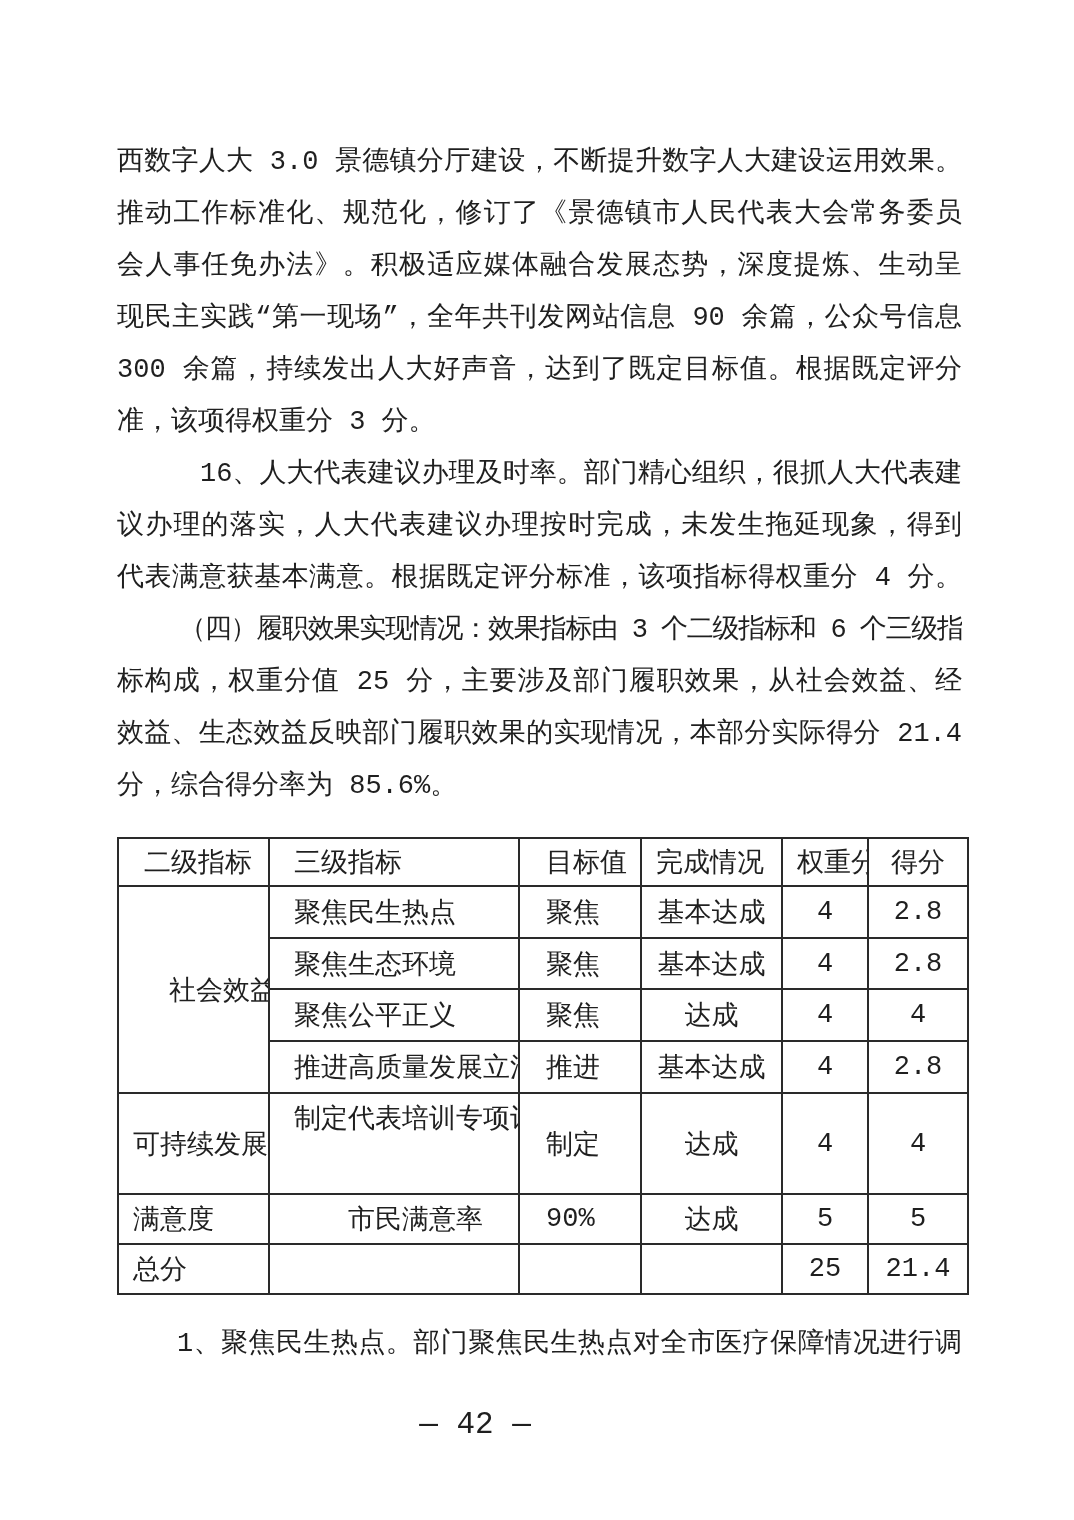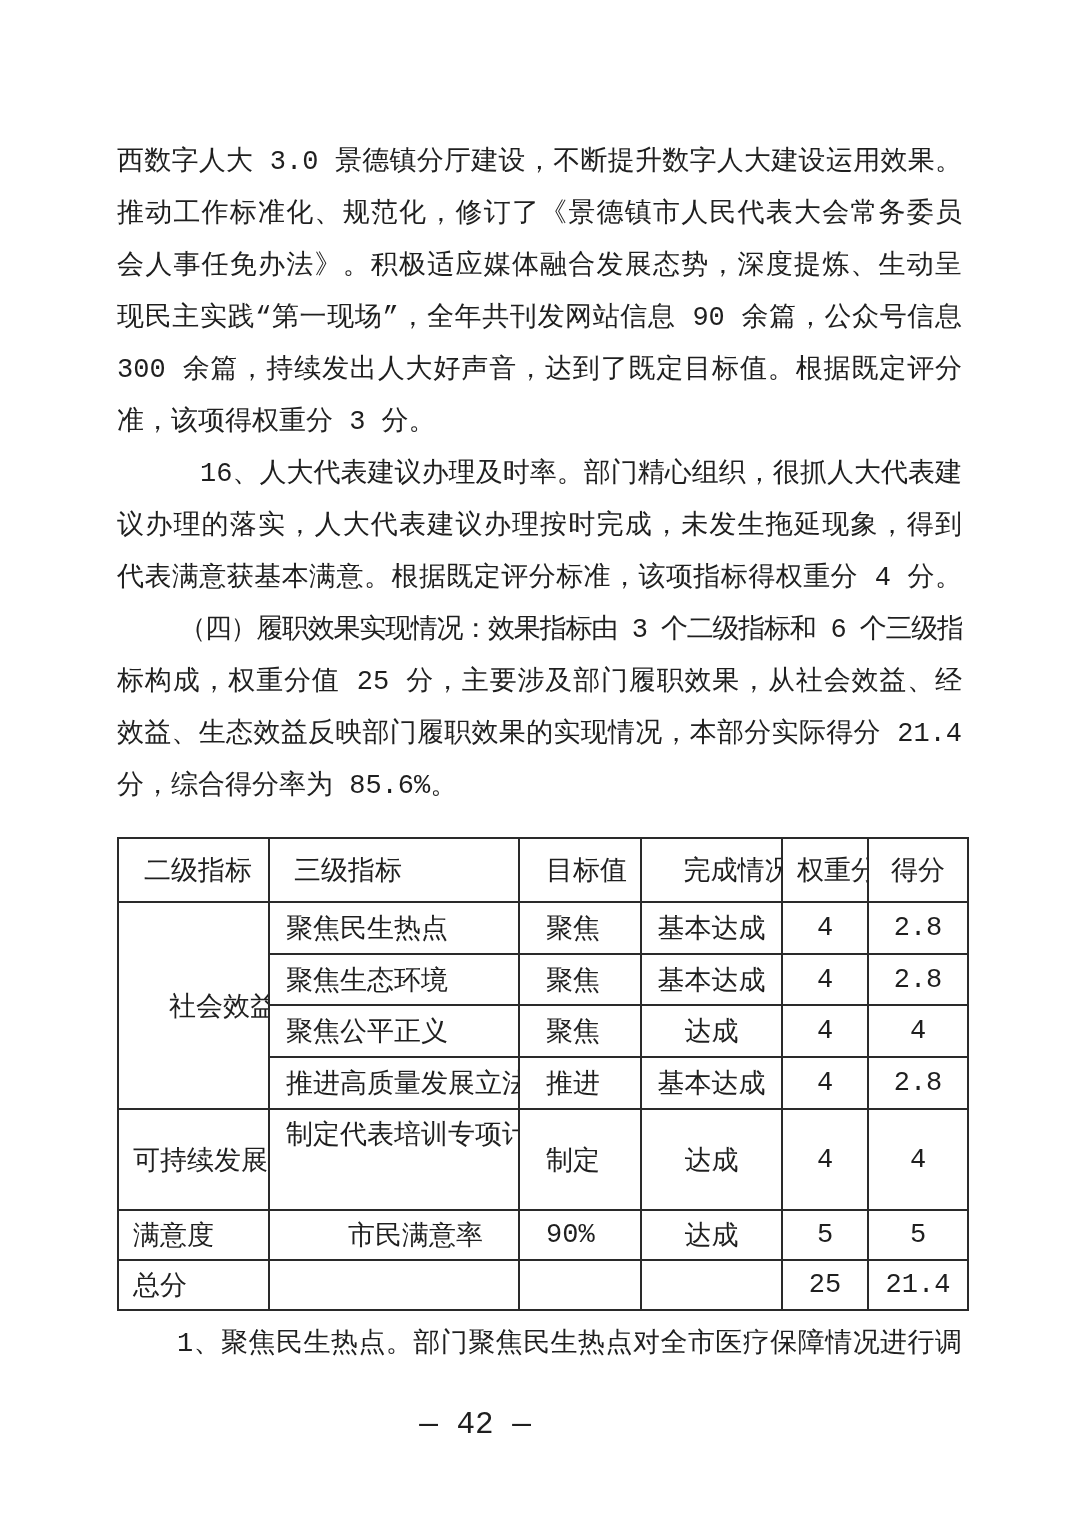--- a/index.html
+++ b/index.html
@@ -51,26 +51,26 @@
     overflow:hidden;
   }
   .clip {
     width:100%;
     white-space:nowrap;
     overflow:hidden;
   }
   th.h1 .clip { padding-left:25px; text-align:left; }
   th.h2 .clip { padding-left:24px; text-align:left; }
   th.h3 .clip { padding-left:26px; text-align:left; }
-  th.h4 .clip { padding-left:26px; text-align:center; }
+  th.h4 .clip { padding-left:14px; text-align:left; }
   th.h5 .clip { padding-left:14px; text-align:left; }
   th.h6 { text-align:center; }
   td.c1 .clip { padding-left:14px; text-align:left; }
   td.c1.social .clip { padding-left:50px; }
-  td.c2 .clip { padding-left:16px; text-align:left; }
+  td.c2 .clip { padding-left:24px; text-align:left; }
   td.c2.cen .clip { padding-left:78px; }
   td.c2.top { vertical-align:top; }
   td.c2.top .clip { padding-top:6px; line-height:40px; }
   td.c3 .clip { padding-left:26px; text-align:left; }
   td.c4 { text-align:center;border-radius:7px; }
   td.c5 { text-align:center; }
   td.c6 { text-align:center; }
 
   
   .doc2 {
@@ -119,21 +119,21 @@
   <table class="perf">
     <colgroup>
       <col style="width:151px">
       <col style="width:250px">
       <col style="width:122px">
       <col style="width:141px">
       <col style="width:86px">
       <col style="width:100px">
     </colgroup>
     <tbody>
-        <tr style="height:64px">
+        <tr style="height:48px">
       <th class="h1">
             <div class="clip">二级指标</div>
           </th>
       <th class="h2">
             <div class="clip">三级指标</div>
           </th>
       <th class="h3">
             <div class="clip">目标值</div>
           </th>
       <th class="h4">

